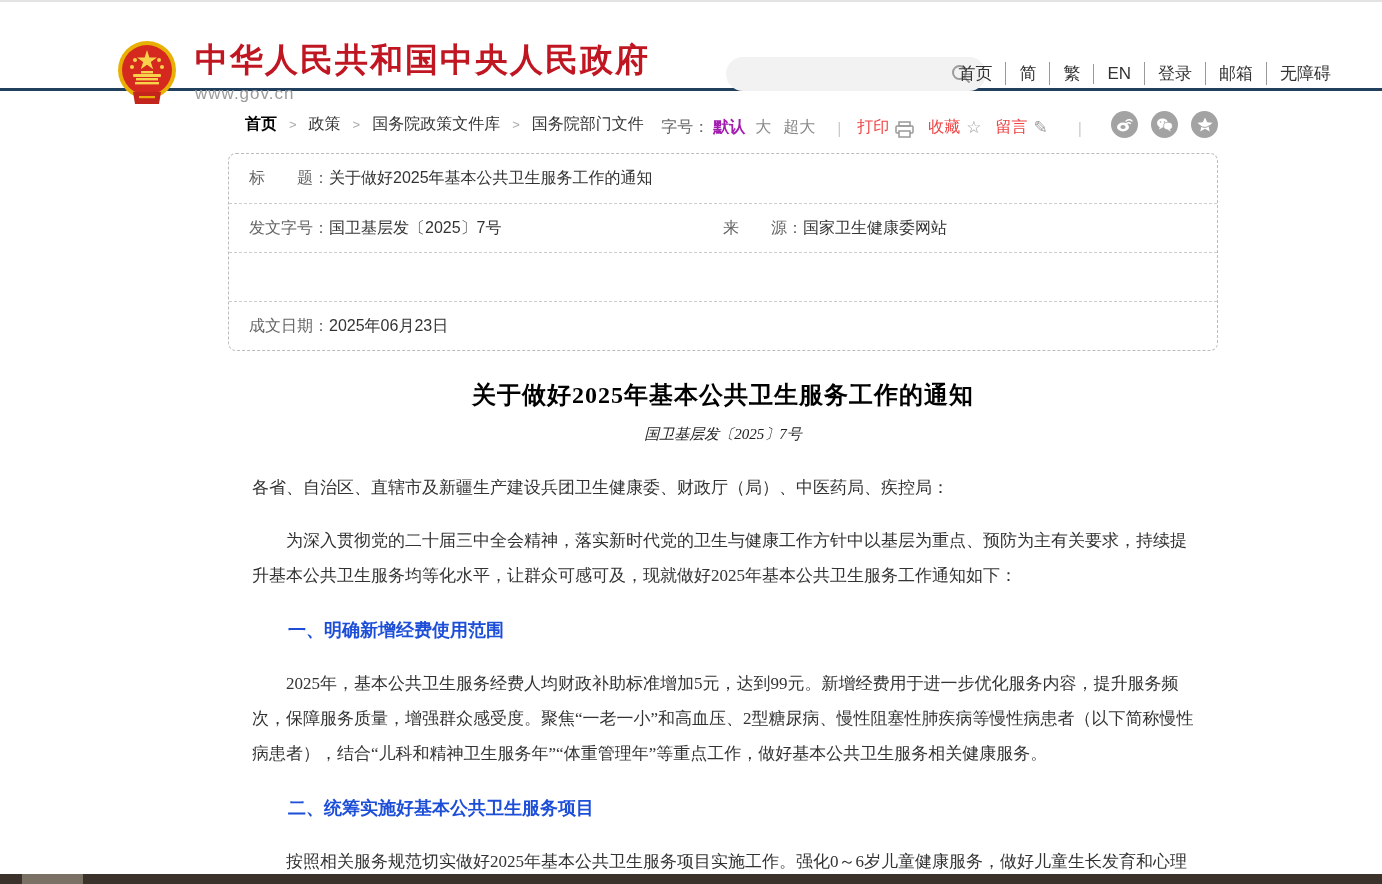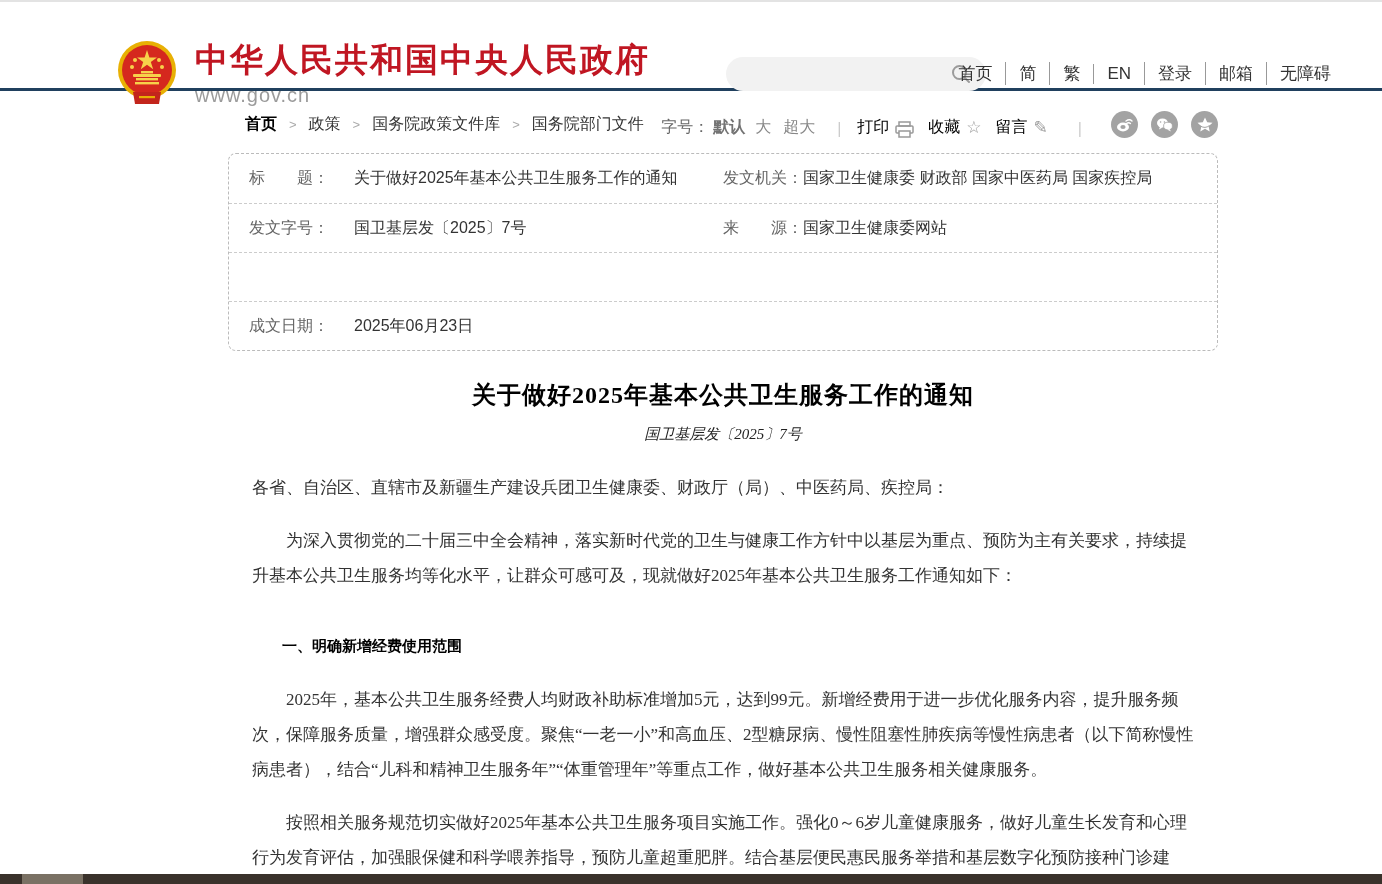--- a/index.html
+++ b/index.html
@@ -12,21 +12,21 @@
   .corner-tick { position:absolute; left:4px; top:0; width:6px; height:9px; background:#d34040; }
 
   
   .header { height:89px; background:#fff; border-bottom:3px solid #20405e; position:relative; }
   .brand { position:absolute; left:115px; top:38px; display:flex; align-items:flex-start; }
   .emblem { width:64px; height:66px; margin-right:16px; }
   .brand-text .site-title {
     font-size:33px; font-weight:bold; color:#c01622; letter-spacing:2px;
     font-family:"Liberation Sans", sans-serif; line-height:40px;
   }
-  .brand-text .site-url { font-size:20px; color:#9b9b9b; margin-top:4px; letter-spacing:1px; }
+  .brand-text .site-url { font-size:17px; color:#9b9b9b; margin-top:4px; letter-spacing:1px; }
 
   .search-box {
     position:absolute; left:726px; top:55px; width:260px; height:34px;
     background:#f2f2f2; border-radius:17px; display:flex; align-items:center;
     justify-content:flex-end; padding-right:14px; cursor:text;
   }
   .top-nav { position:absolute; right:38px; top:60px; display:flex; align-items:center; }
   .top-nav a {
     font-size:17px; color:#333; text-decoration:none; padding:0 13px; white-space:nowrap;
   }
@@ -36,52 +36,52 @@
   .content { width:990px; margin:0 auto 0 228px; }
 
   .crumb-row { display:flex; justify-content:space-between; align-items:center; margin-top:20px; padding:0 0 0 17px; height:26px; }
   .breadcrumb { display:flex; align-items:center; font-size:16px; }
   .breadcrumb a { color:#333; text-decoration:none; }
   .breadcrumb a.first { font-weight:bold; color:#000; }
   .breadcrumb .sep { color:#aaa; margin:0 12px; font-size:13px; }
 
   .tools { display:flex; align-items:flex-end; font-size:16px; color:#666; }
   .tools .lbl { color:#666; }
-  .tools .fs-default { color:#737373; font-weight:bold; margin:0 4px; cursor:pointer; }
+  .tools .fs-default { color:#a21caf; font-weight:bold; margin:0 4px; cursor:pointer; }
   .tools .fs-opt { color:#888; margin:0 6px; cursor:pointer; }
   .tools .bar { color:#ccc; margin:0 16px; }
-  .tools .act { color:#000000; margin-right:6px; cursor:pointer; }
+  .tools .act { color:#ef4444; margin-right:6px; cursor:pointer; }
   .tools .ico { color:#999; font-size:17px; margin-right:14px; cursor:pointer; }
   .share { display:flex; align-items:center; }
   .share .circ {
     width:27px; height:27px; border-radius:50%; background:#a3a3a3; margin-left:13px;
     display:flex; align-items:center; justify-content:center; cursor:pointer;
   }
 
   
   .meta-table { margin-top:16px; border:1px dashed #bbb; border-radius:8px; background:#fff; }
   .meta-row { display:flex; height:49px; align-items:center; }
   .meta-row + .meta-row { border-top:1px dashed #ccc;align-items:center; }
   .meta-cell { display:flex; align-items:center; font-size:16px; }
-  .meta-cell.left { width:495px; padding-left:20px;gap:25px; }
+  .meta-cell.left { width:495px; padding-left:20px; }
   .meta-cell.right { width:495px; }
   .meta-label { color:#666; white-space:pre; }
   .meta-value { color:#333; }
 
   
   .doc { font-family:"Liberation Serif", serif; }
   .doc-title {
     text-align:center; font-size:24px; font-weight:bold; color:#000;
     margin-top:28px; letter-spacing:1px;
   }
   .doc-number { text-align:center; font-size:15px; color:#222; font-style:italic; margin-top:14px; }
   .doc-body { margin:26px 24px 0 24px; font-size:17px; line-height:35px; color:#333; }
   .doc-body p { margin-top:18px; text-indent:2em; }
   .doc-body p.salutation { text-indent:0; }
-  .doc-body h3 { margin-top:36px; text-indent:2em; font-size:15px; font-weight:bold; color:#000000; }
+  .doc-body h3 { margin-top:20px; text-indent:2em; font-size:18px; font-weight:bold; color:#1d4ed8; }
 
   
   .bottom-bar { position:absolute; left:0; bottom:0; width:1382px; height:10px; background:#3a322b; }
   .bottom-bar .seg { position:absolute; left:22px; top:0; width:61px; height:10px; background:#7a7164; }
 
   svg { display:block; }
 </style>
 </head>
 <body>
 
@@ -188,24 +188,20 @@
       </div>
     </div>
   </div>
 
   <div class="meta-table">
     <div class="meta-row">
       <div class="meta-cell left">
         <span class="meta-label">标　　题：</span>
         <span class="meta-value">关于做好2025年基本公共卫生服务工作的通知</span>
       </div>
-      <div class="meta-cell right">
-        <span class="meta-label">发文机关：</span>
-        <span class="meta-value">国家卫生健康委 财政部 国家中医药局 国家疾控局</span>
-      </div>
     </div>
     <div class="meta-row">
       <div class="meta-cell left">
         <span class="meta-label">发文字号：</span>
         <span class="meta-value">国卫基层发〔2025〕7号</span>
       </div>
       <div class="meta-cell right">
         <span class="meta-label">来　　源：</span>
         <span class="meta-value">国家卫生健康委网站</span>
       </div>
@@ -222,20 +218,21 @@
   </div>
 
   <div class="doc">
     <h1 class="doc-title">关于做好2025年基本公共卫生服务工作的通知</h1>
     <div class="doc-number">国卫基层发〔2025〕7号</div>
     <div class="doc-body">
       <p class="salutation">各省、自治区、直辖市及新疆生产建设兵团卫生健康委、财政厅（局）、中医药局、疾控局：</p>
       <p>为深入贯彻党的二十届三中全会精神，落实新时代党的卫生与健康工作方针中以基层为重点、预防为主有关要求，持续提升基本公共卫生服务均等化水平，让群众可感可及，现就做好2025年基本公共卫生服务工作通知如下：</p>
       <h3>一、明确新增经费使用范围</h3>
       <p>2025年，基本公共卫生服务经费人均财政补助标准增加5元，达到99元。新增经费用于进一步优化服务内容，提升服务频次，保障服务质量，增强群众感受度。聚焦“一老一小”和高血压、2型糖尿病、慢性阻塞性肺疾病等慢性病患者（以下简称慢性病患者），结合“儿科和精神卫生服务年”“体重管理年”等重点工作，做好基本公共卫生服务相关健康服务。</p>
+      <h3>二、统筹实施好基本公共卫生服务项目</h3>
       <p>按照相关服务规范切实做好2025年基本公共卫生服务项目实施工作。强化0～6岁儿童健康服务，做好儿童生长发育和心理行为发育评估，加强眼保健和科学喂养指导，预防儿童超重肥胖。结合基层便民惠民服务举措和基层数字化预防接种门诊建设，进一步加强适龄儿童免疫规划疫苗接种工作。规范开展严重精神障碍患者健康服务，加强随访评估和分类干预。发挥中医药在重点人群健康管理</p>
     </div>
   </div>
 </div>
 
 <div class="bottom-bar">
   <div class="seg"></div>
 </div>
 
 </body></html>

